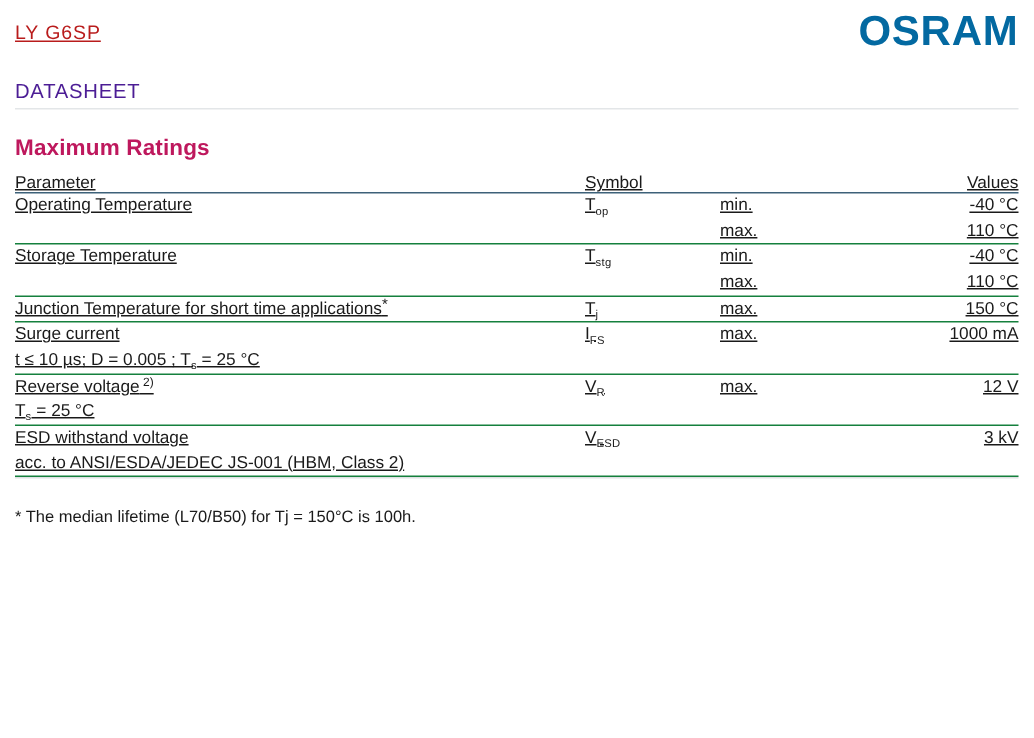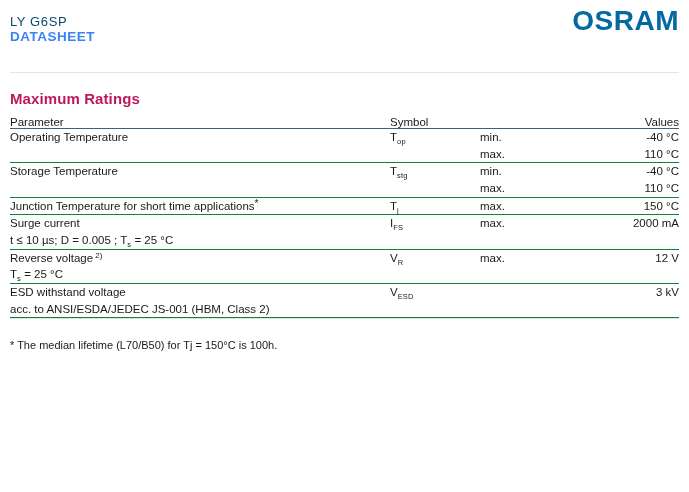--- a/index.html
+++ b/index.html
@@ -31,28 +31,30 @@
   }
   .doc-id-block {
     position: absolute;
     left: 0;
     top: 14px;
     line-height: 1.18;
   }
   .doc-part {
     font-size: 13px;
     letter-spacing: 0.6px;
-    color: #0c4a6e;
+    color: #b91c1c;
     font-weight: 400;
+    text-decoration: underline;
   }
   .doc-kind {
     font-size: 13.5px;
     letter-spacing: 0.5px;
-    color: #3b82f6;
-    font-weight: bold;
+    color: #4c1d95;
+    font-weight: normal;
+    margin-top: 24px;
   }
   .brand-logo {
     position: absolute;
     right: 0;
     top: 5px;
     font-size: 28px;
     font-weight: bold;
     letter-spacing: 0.5px;
     color: #0369a1;
     font-family: "Liberation Sans", sans-serif;
@@ -80,20 +82,21 @@
     border-collapse: collapse;
     margin-top: 9px;
     font-size: 11.5px;
   }
   .ratings-table th,
   .ratings-table td {
     padding: 0;
     vertical-align: top;
     text-align: left;
     font-weight: normal;
+    text-decoration: underline;
   }
 
   .col-param  { width: 380px; }
   .col-symbol { width: 90px; }
   .col-qual   { width: 110px; }
   .col-values { width: 89px; }
 
   thead th {
     font-size: 11.5px;
     color: #1a1a1a;
@@ -224,21 +227,21 @@
         <tr>
           <td>
             <span class="line2">Surge current</span>
             <span class="line2">t ≤ 10 µs; D = 0.005 ; T<sub>s</sub> = 25 °C</span>
           </td>
           <td><span>I<sub>FS</sub></span></td>
           <td>
             <span class="line2">max.</span>
           </td>
           <td class="val">
-            <span class="line2">2000 mA</span>
+            <span class="line2">1000 mA</span>
             <span class="blank-line">&nbsp;</span>
           </td>
         </tr>
         <tr>
           <td>
             <span class="line2">Reverse voltage<sup> 2)</sup></span>
             <span class="line2">T<sub>s</sub> = 25 °C</span>
           </td>
           <td><span>V<sub>R</sub></span></td>
           <td>

